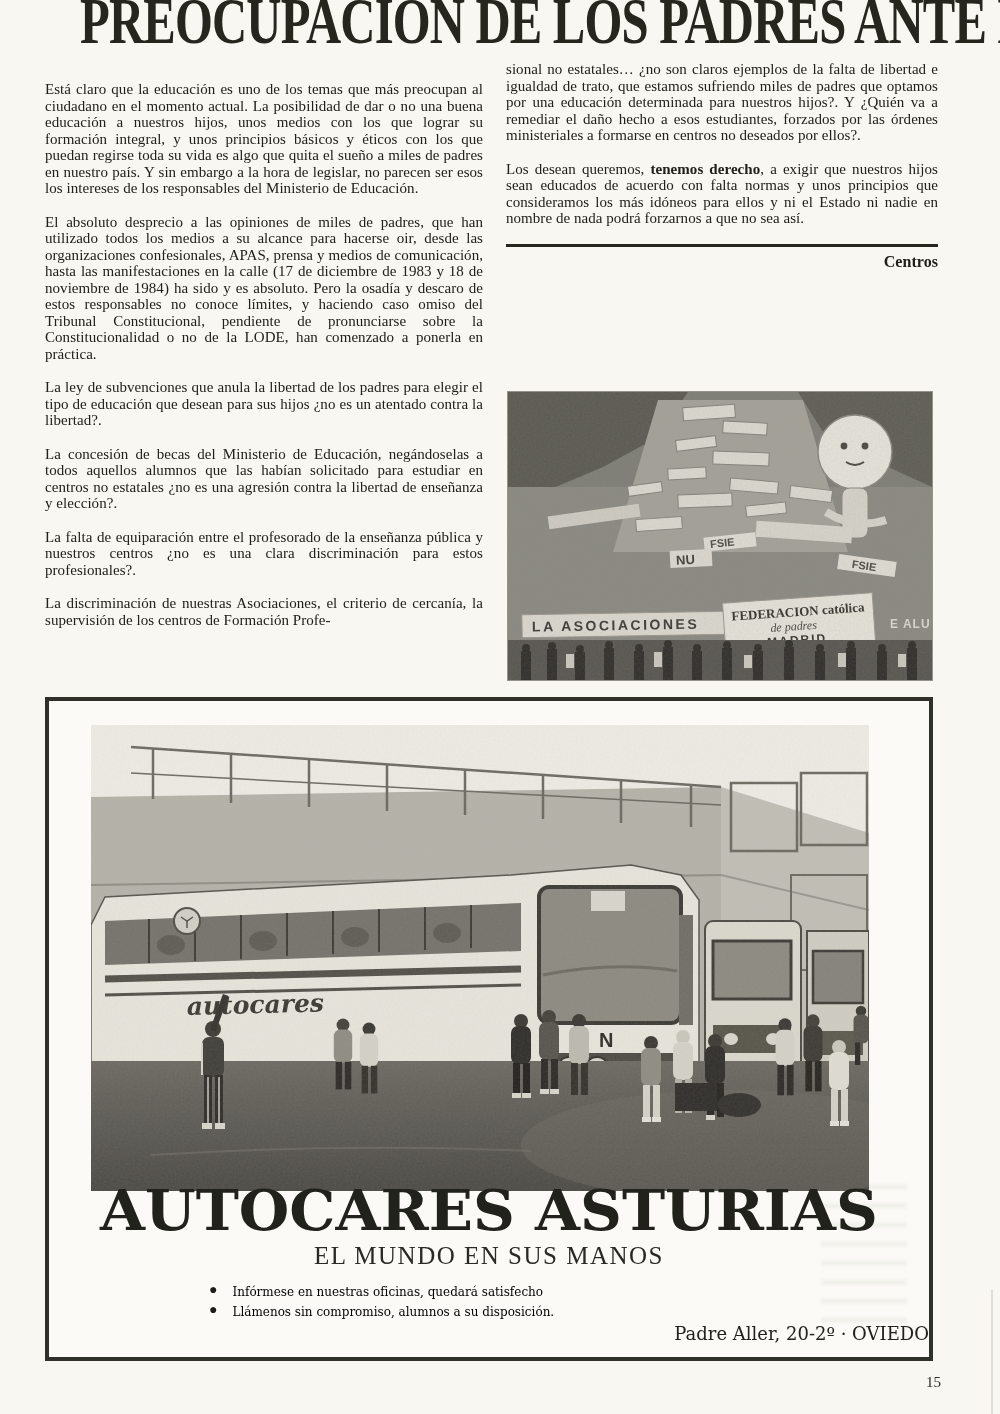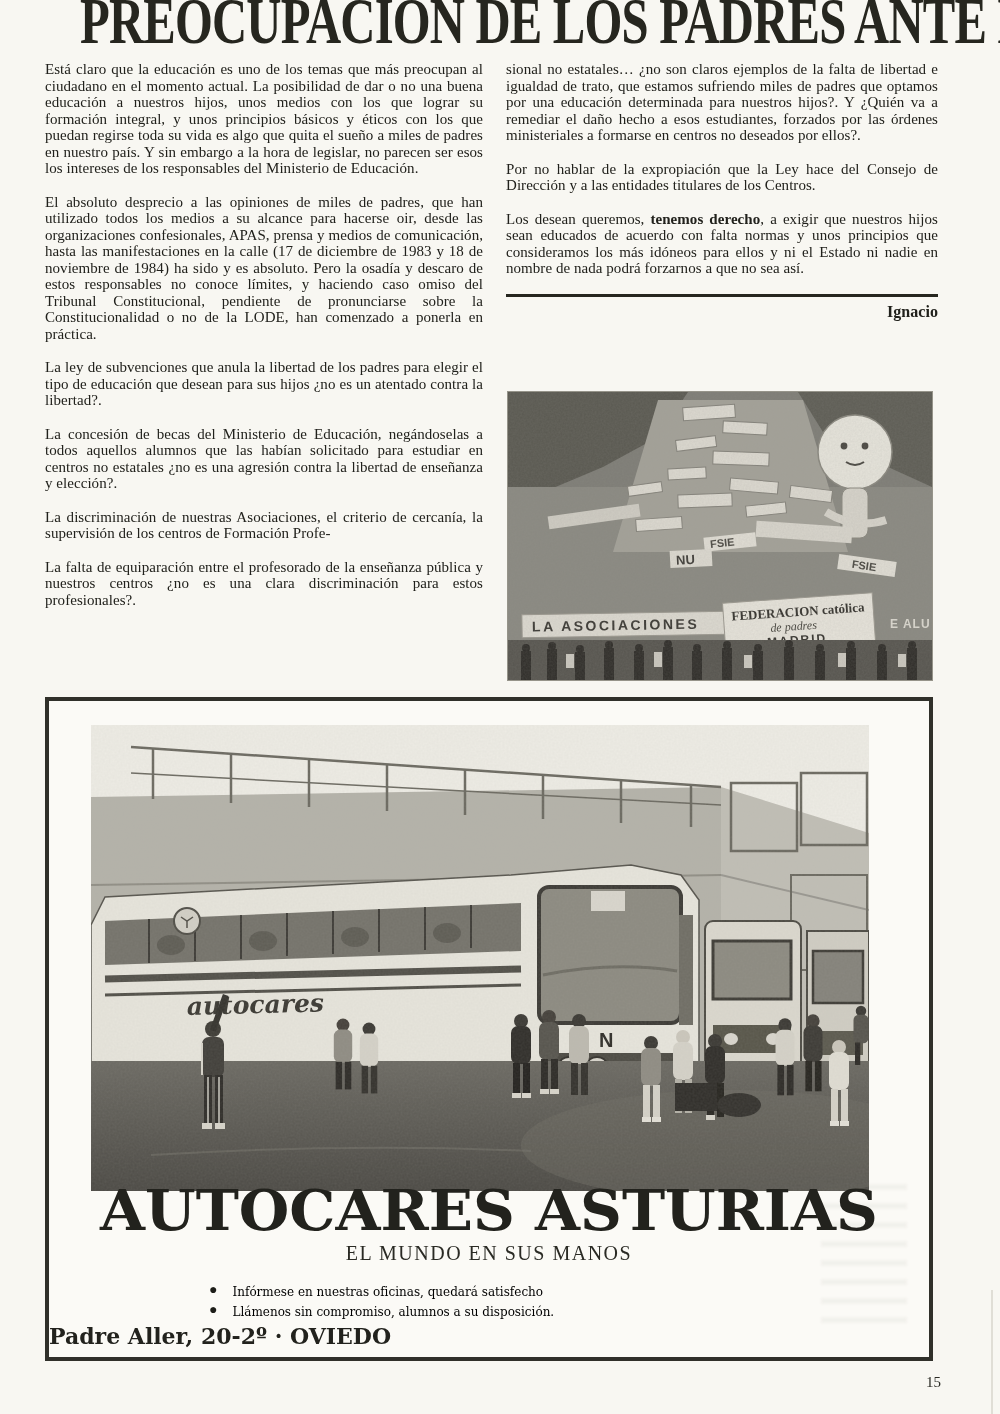--- a/index.html
+++ b/index.html
@@ -7,43 +7,43 @@
         font-family:"Liberation Serif",serif;color:#22221e;}
   
   .title-clip{position:absolute;left:0;top:0;width:1000px;height:50px;overflow:hidden;}
   .title-clip h1{margin:-16px 0 0 0;text-align:center;white-space:nowrap;
         font-family:"Liberation Serif",serif;font-weight:bold;font-size:58px;letter-spacing:-1px;
         color:#26261f;transform:scale(0.84,1.12);transform-origin:center top;}
   
   .col{position:absolute;top:61px;text-align:justify;font-size:15px;line-height:16.5px;
        letter-spacing:.05px;color:#21211c;hyphens:auto;}
   .col p{margin:0 0 17px 0;}
-  #col-left{left:45px;width:438px;}
+  #col-left{left:45px;width:438px;margin-top:20px;}
   #col-right{left:506px;width:432px;}
   .rule{height:3px;background:#26261f;margin:8px 0 7px 0;}
   .signature{text-align:right;font-weight:bold;font-size:16px;margin:0;}
   
   .demo-photo{position:absolute;left:508px;top:392px;width:424px;height:288px;
        background:#7e7d76;outline:1px solid #96948a;}
   
   .ad-box{position:absolute;left:45px;top:697px;width:880px;height:656px;
        border:4px solid #30302a;background:#fbfaf6;}
   .bus-photo{position:absolute;left:42px;top:24px;width:778px;height:466px;background:#e9e7e0;}
   .ad-title{position:absolute;left:0;top:480px;width:100%;text-align:center;margin:0;
        font-family:"DejaVu Serif",serif;font-weight:bold;font-size:58px;line-height:58px;
        letter-spacing:0px;color:#22221d;transform:scaleY(.98);}
   .ad-tagline{position:absolute;left:0;top:541px;width:100%;text-align:center;margin:0;
-       font-family:"Liberation Serif",serif;font-size:20px;letter-spacing:1.5px;color:#2a2a24;}
+       font-family:"Liberation Serif",serif;font-size:25px;letter-spacing:1.5px;color:#2a2a24;}
   .ad-bullets{position:absolute;left:0;top:583px;width:100%;display:flex;
        flex-direction:column;align-items:center;gap:4px;}
   .bullet-row{display:flex;align-items:baseline;gap:15px;width:560px;}
   .bullet-dot{font-size:14px;color:#1d1d18;flex:0 0 auto;position:relative;top:-2px;}
   .bullet-text{font-family:"DejaVu Serif",serif;font-size:12px;color:#000000;}
-  .ad-address{position:absolute;left:0;top:622px;width:100%;text-align:left;margin:0;
-       font-family:"DejaVu Serif",serif;font-weight:bold;font-size:22px;color:#22221d;}
+  .ad-address{position:absolute;left:0;top:622px;width:100%;text-align:right;margin:0;
+       font-family:"DejaVu Serif",serif;font-weight:normal;font-size:18px;color:#22221d;}
   .ghost{position:absolute;right:22px;top:470px;width:86px;height:165px;opacity:.45;
        background:repeating-linear-gradient(0deg,transparent 0 13px,rgba(125,122,112,.16) 13px 19px);
        filter:blur(1.5px);}
   
   .page-number{position:absolute;left:912px;top:1374px;font-size:15px;color:#2a2a24;margin-left:14px;}
   .page-edge{position:absolute;left:991px;top:1290px;width:2px;height:124px;background:#e0ded6;}
 </style>
 </head>
 <body>
 
@@ -51,30 +51,29 @@
 
   <div class="title-clip">
     <h1>PREOCUPACIÓN DE LOS PADRES ANTE LA «LODE»</h1>
   </div>
 
   <div class="col" id="col-left">
     <p>Está claro que la educación es uno de los temas que más preocupan al ciudadano en el momento actual. La posibilidad de dar o no una buena educación a nuestros hijos, unos medios con los que lograr su formación integral, y unos principios básicos y éticos con los que puedan regirse toda su vida es algo que quita el sueño a miles de padres en nuestro país. Y sin embargo a la hora de legislar, no parecen ser esos los intereses de los responsables del Ministerio de Educación.</p>
     <p>El absoluto desprecio a las opiniones de miles de padres, que han utilizado todos los medios a su alcance para hacerse oir, desde las organizaciones confesionales, APAS, prensa y medios de comunicación, hasta las manifestaciones en la calle (17 de diciembre de 1983 y 18 de noviembre de 1984) ha sido y es absoluto. Pero la osadía y descaro de estos responsables no conoce límites, y haciendo caso omiso del Tribunal Constitucional, pendiente de pronunciarse sobre la Constitucionalidad o no de la LODE, han comenzado a ponerla en práctica.</p>
     <p>La ley de subvenciones que anula la libertad de los padres para elegir el tipo de educación que desean para sus hijos ¿no es un atentado contra la libertad?.</p>
     <p>La concesión de becas del Ministerio de Educación, negándoselas a todos aquellos alumnos que las habían solicitado para estudiar en centros no estatales ¿no es una agresión contra la libertad de enseñanza y elección?.</p>
+    <p>La falta de equiparación entre el profesorado de la enseñanza pública y nuestros centros ¿no es una clara discriminación para estos profesionales?.</p>
     <p>La discriminación de nuestras Asociaciones, el criterio de cercanía, la supervisión de los centros de Formación Profe-</p>
-    <p>La falta de equiparación entre el profesorado de la enseñanza pública y nuestros centros ¿no es una clara discriminación para estos profesionales?.</p>
   </div>
 
   <div class="col" id="col-right">
     <p>sional no estatales… ¿no son claros ejemplos de la falta de libertad e igualdad de trato, que estamos sufriendo miles de padres que optamos por una educación determinada para nuestros hijos?. Y ¿Quién va a remediar el daño hecho a esos estudiantes, forzados por las órdenes ministeriales a formarse en centros no deseados por ellos?.</p>
-    <p>Por no hablar de la expropiación que la Ley hace del Consejo de Dirección y a las entidades titulares de los Centros.</p>
     <p><span>Los desean queremos, </span><b>tenemos derecho</b><span>, a exigir que nuestros hijos sean educados de acuerdo con falta normas y unos principios que consideramos los más idóneos para ellos y ni el Estado ni nadie en nombre de nada podrá forzarnos a que no sea así.</span></p>
     <div class="rule"></div>
-    <p class="signature">Ignacio</p>
+    <p class="signature">Centros</p>
   </div>
 
   <div class="demo-photo">
     <svg width="424" height="288" viewBox="0 0 424 288">
       <defs>
         <filter id="grainA" x="0" y="0" width="100%" height="100%">
           <feTurbulence type="fractalNoise" baseFrequency="0.55" numOctaves="2"></feTurbulence>
           <feColorMatrix type="matrix" values="0 0 0 0 0.32  0 0 0 0 0.31  0 0 0 0 0.29  0 0 0 0.38 0"></feColorMatrix>
         </filter>
       </defs>

